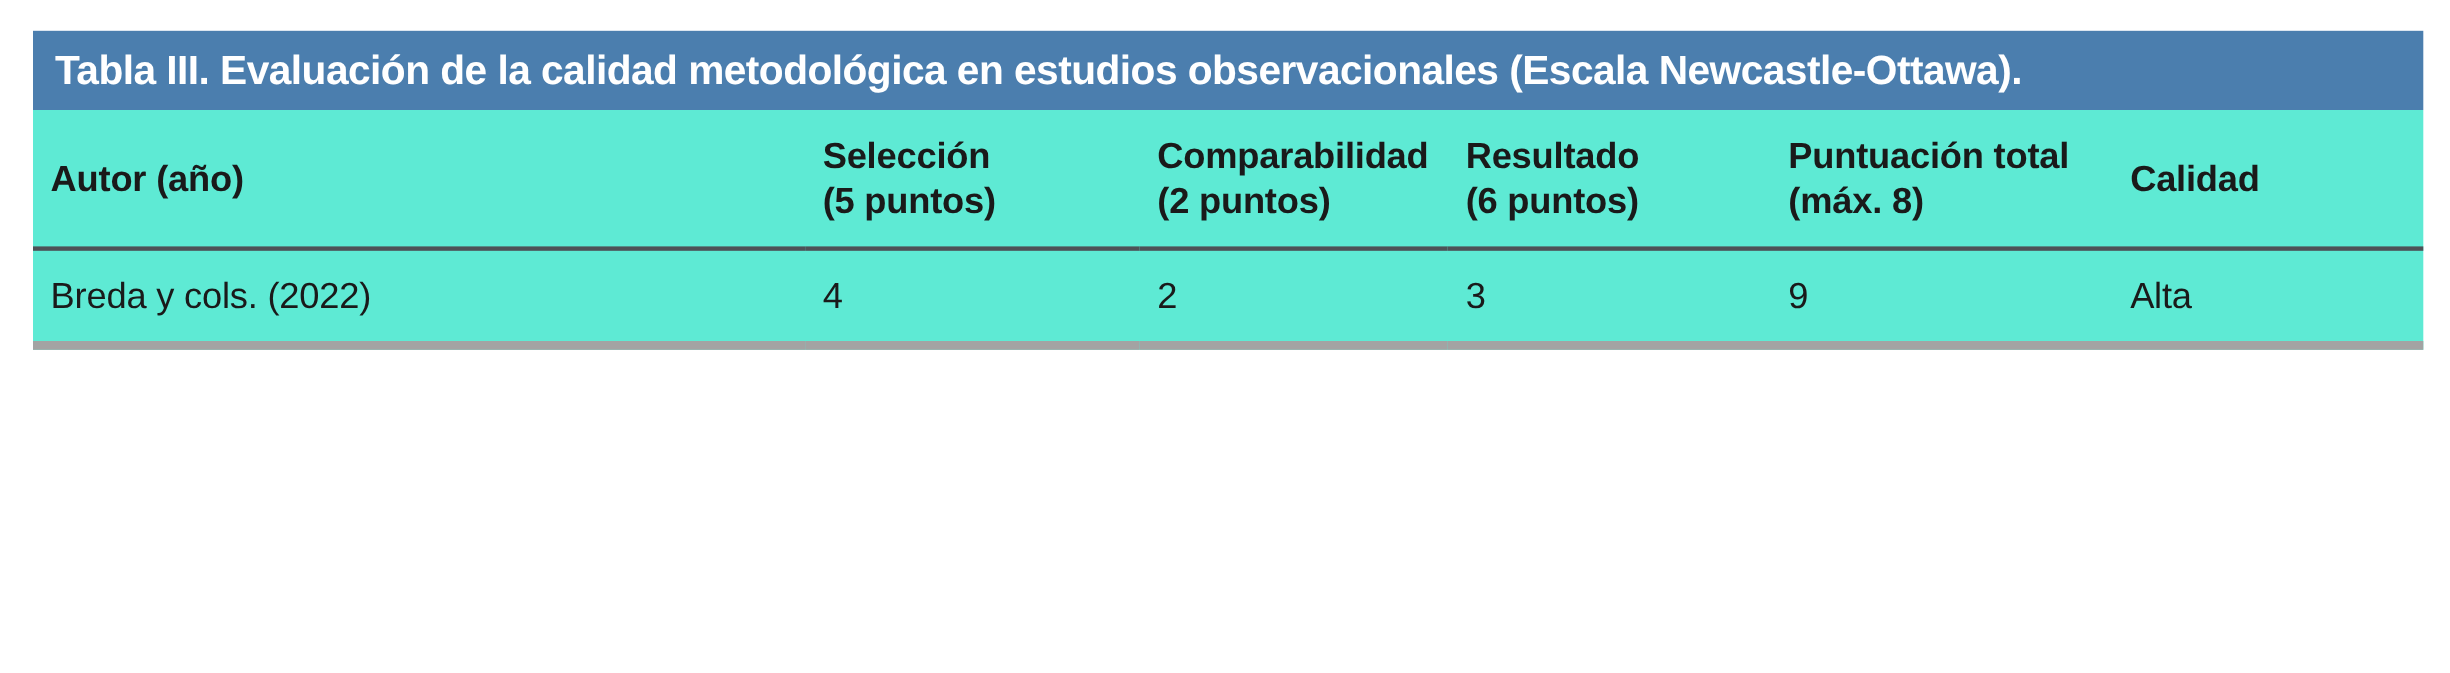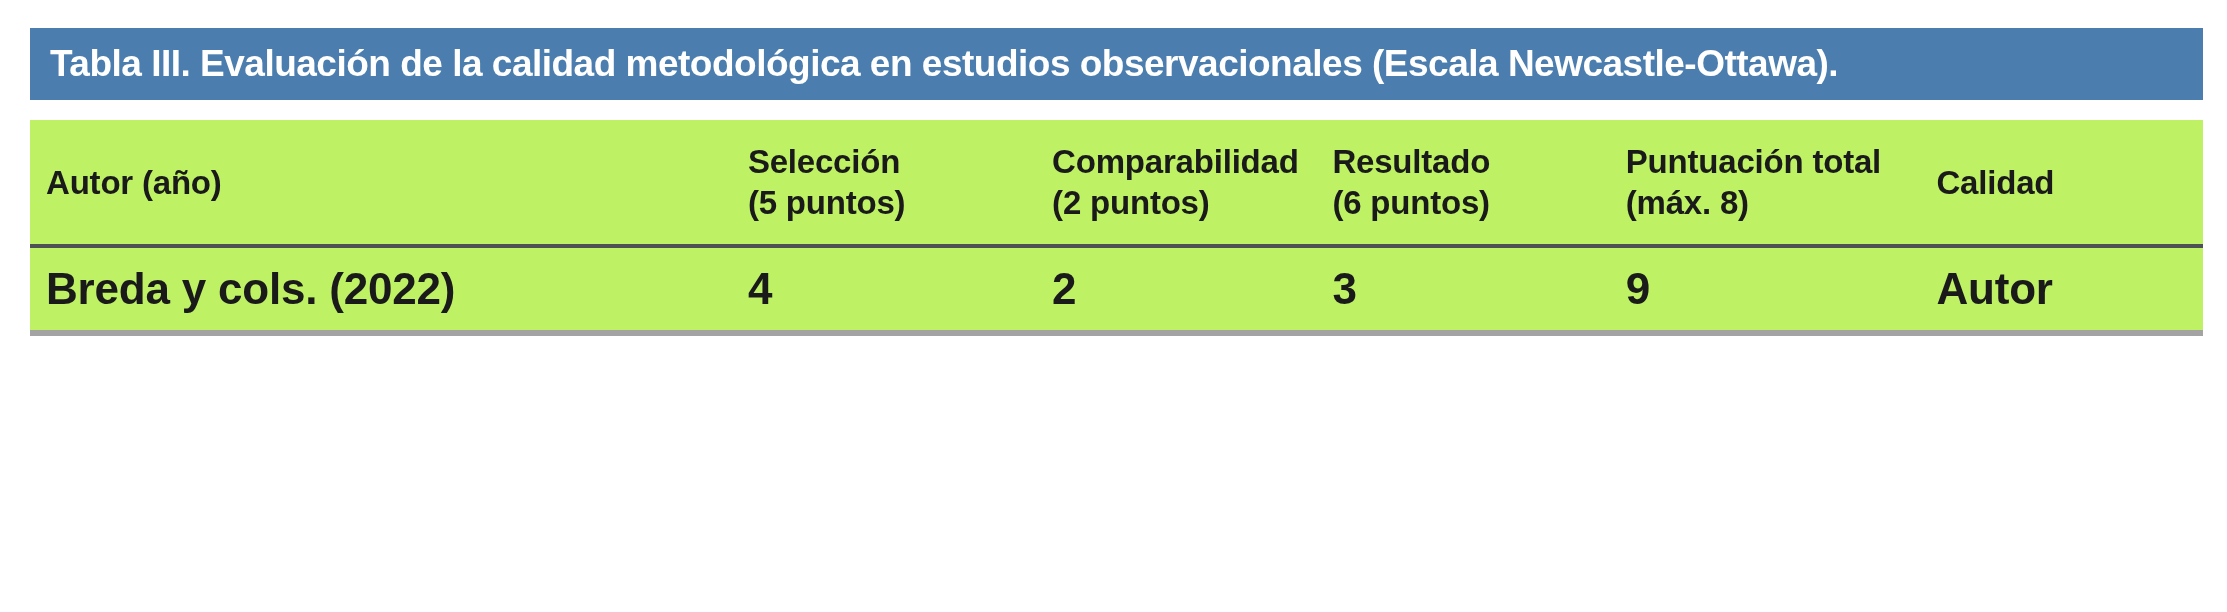--- a/index.html
+++ b/index.html
@@ -34,44 +34,43 @@
     color: #ffffff;
     font-size: 37px;
     font-weight: bold;
     letter-spacing: -0.5px;
     white-space: nowrap;
   }
   table.noscale {
     width: 100%;
     border-collapse: collapse;
     table-layout: fixed;
-    background: #bef264;
-    border-bottom: 6px solid #a3a3a3;
-    margin-top: 20px;
+    background: #5eead4;
+    border-bottom: 8px solid #a3a3a3;
   }
   table.noscale th, table.noscale td {
     padding: 0 10px 0 16px;
     vertical-align: middle;
     text-align: left;
     color: #1A1A1A;
     letter-spacing: -0.2px;
     overflow: hidden;
   }
   thead th {
     height: 124px;
     font-size: 33px;
     font-weight: bold;
     line-height: 41px;
     border-bottom: 4px solid #4D5156;
   }
   thead th .hline { display: block; }
   tbody td {
     height: 82px;
-    font-size: 44px;
-    font-weight: bold;
+    font-size: 33px;
+    font-weight: normal;
     border-bottom: 3px solid #5A5E63;
   }
   tbody tr:last-child td { border-bottom: none; }
   col.c-autor   { width: 32.3%; }
   col.c-sel     { width: 14.0%; }
   col.c-comp    { width: 12.9%; }
   col.c-res     { width: 13.5%; }
   col.c-punt    { width: 14.3%; }
   col.c-cal     { width: 13.0%; }
 </style>
@@ -120,19 +119,19 @@
           </th>
         </tr>
       </thead>
       <tbody>
         <tr>
           <td>Breda y cols. (2022)</td>
           <td>4</td>
           <td>2</td>
           <td>3</td>
           <td>9</td>
-          <td>Autor</td>
+          <td>Alta</td>
         </tr>
       </tbody>
     </table>
 
   </div>
 </div>
 
 </body></html>

